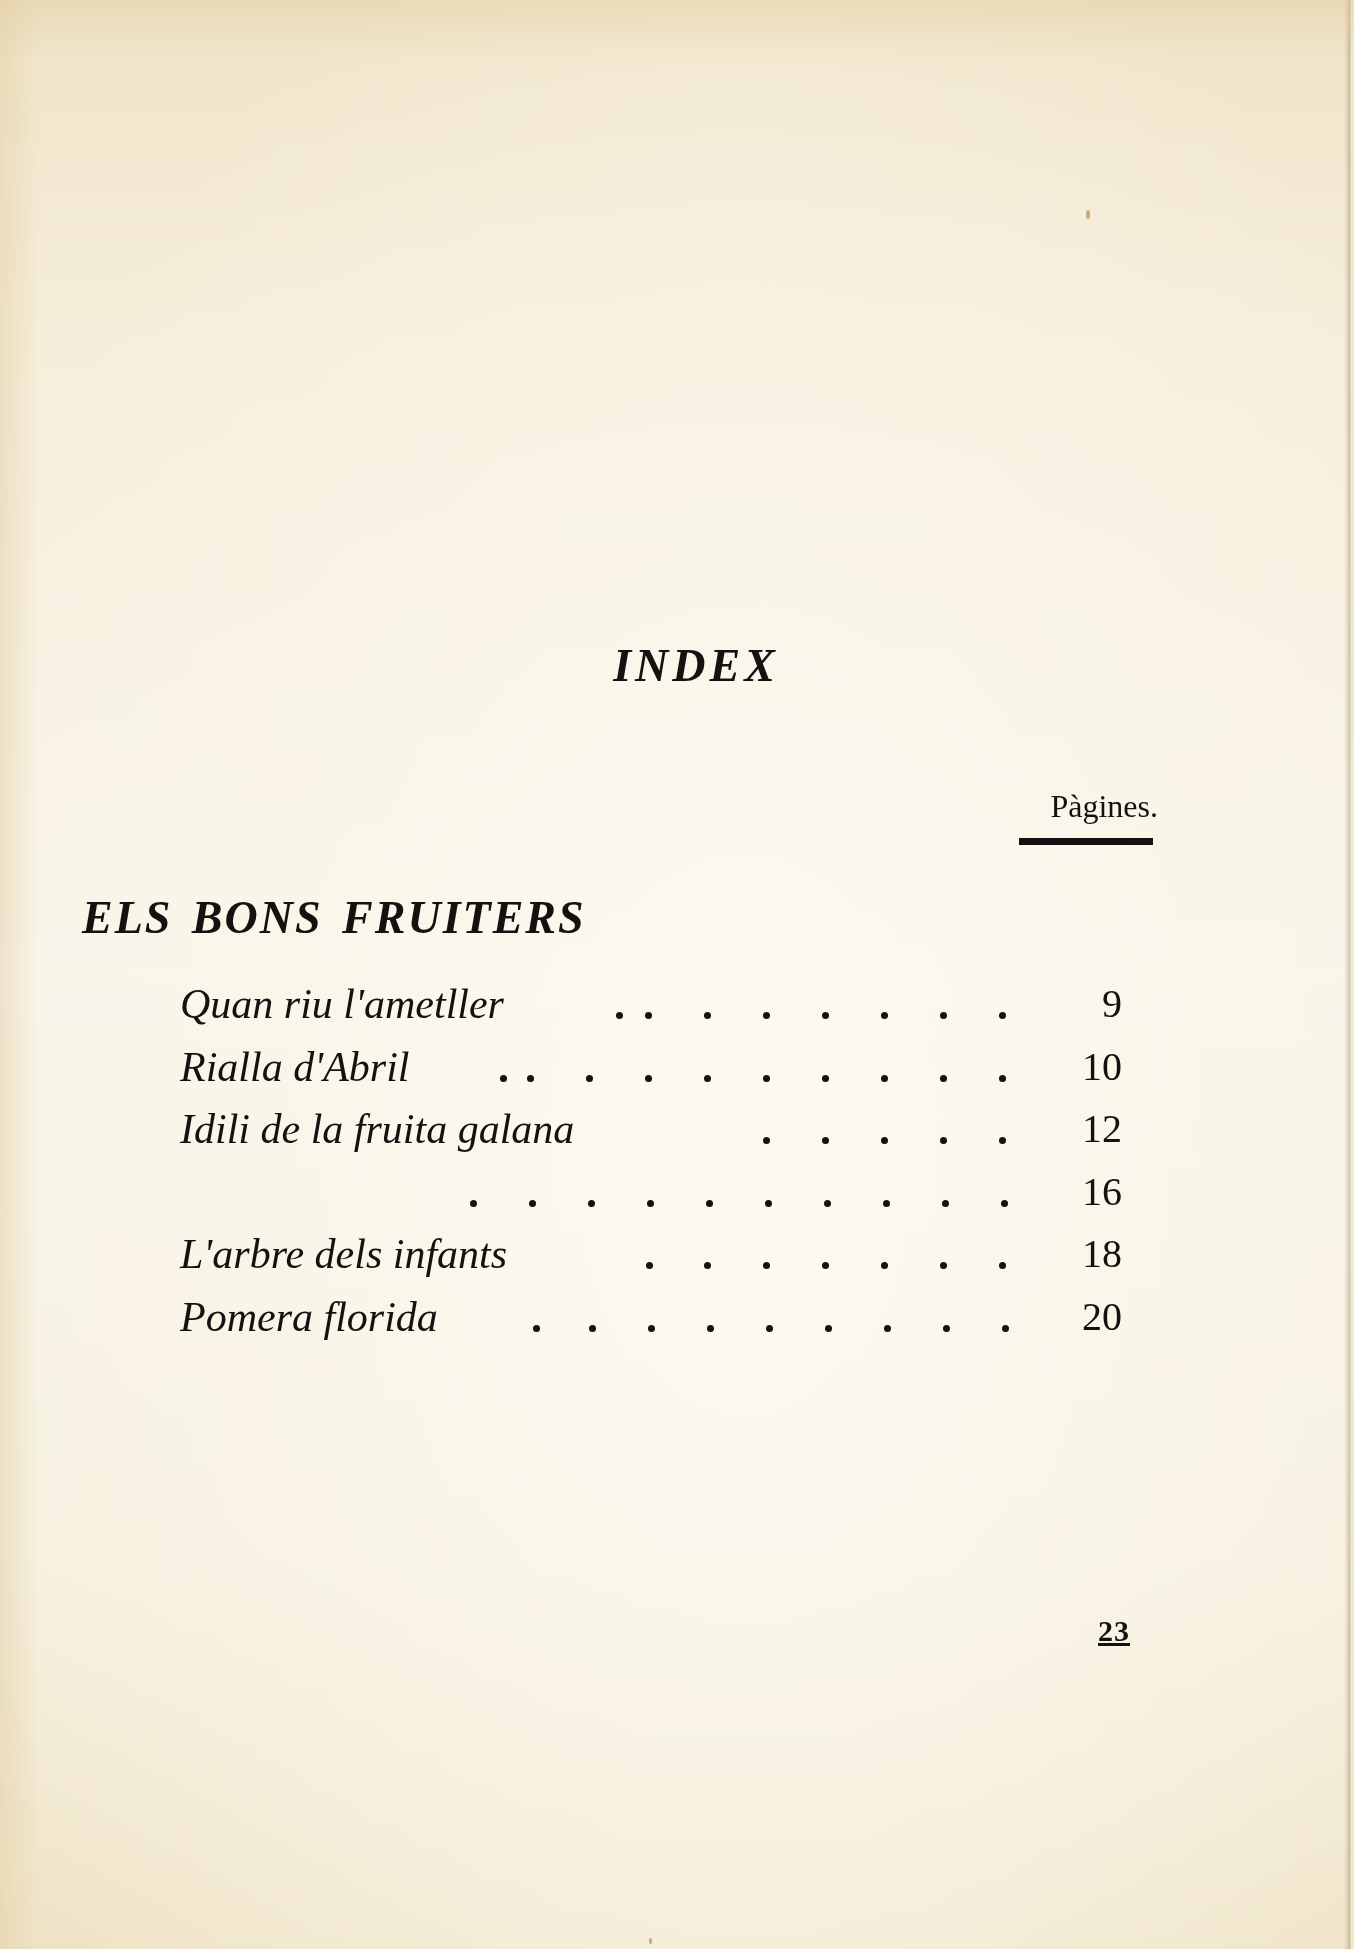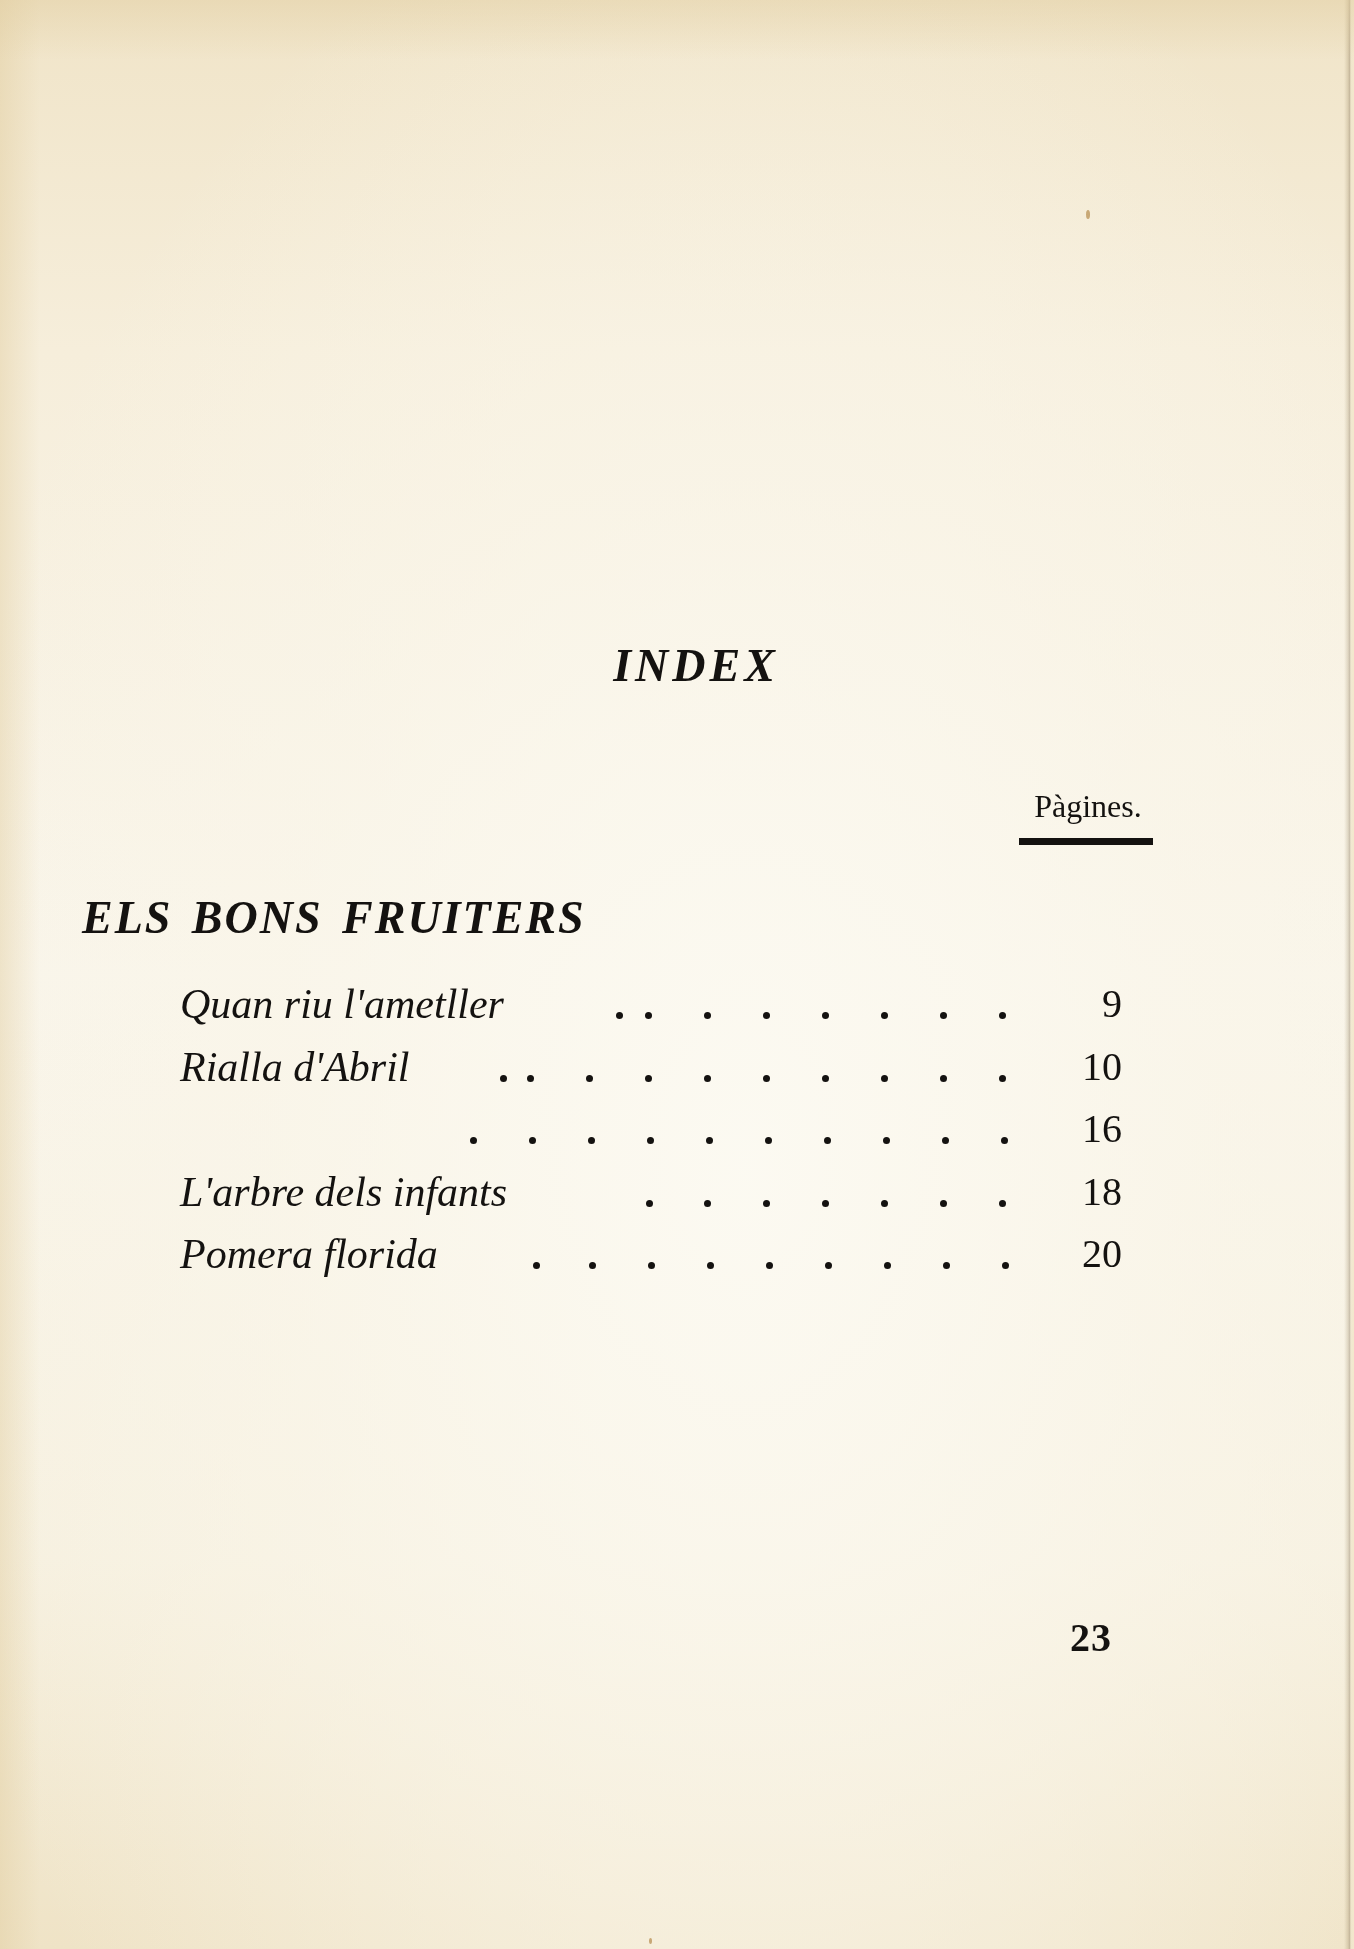--- a/index.html
+++ b/index.html
@@ -60,21 +60,21 @@
       letter-spacing: 4px;
       padding-left: 38px;
       box-sizing: border-box;
     }
 
     .pages-header {
       position: absolute;
       top: 788px;
       left: 1018px;
       width: 140px;
-      text-align: center;
+      text-align: right;
       font-family: "Liberation Serif", "DejaVu Serif", serif;
       font-size: 32px;
     }
     .pages-rule {
       position: absolute;
       top: 838px;
       left: 1019px;
       width: 134px;
       height: 7px;
       background: #141210;
@@ -135,25 +135,26 @@
       font-family: "Liberation Serif", "DejaVu Serif", serif;
       font-size: 40px;
       line-height: 56px;
       text-align: right;
       width: 80px;
     }
 
     .folio {
       position: absolute;
       top: 1614px;
-      left: 1070px;
+      left: 1098px;
       font-family: "Liberation Serif", "DejaVu Serif", serif;
       font-weight: bold;
-      font-size: 40px;
+      font-size: 30px;
       letter-spacing: 1px;
+      text-decoration: underline;
     }
   </style>
 </head>
 <body>
 
 <div class="paper"></div>
 <div class="edge-left"></div>
 <div class="edge-top"></div>
 <div class="speck" style="left:1086px; top:210px; width:4px; height:9px;"></div>
 <div class="speck" style="left:649px; top:1938px; width:3px; height:6px;"></div>
@@ -190,20 +191,31 @@
         <span style="left:204px"></span>
         <span style="left:263px"></span>
         <span style="left:322px"></span>
         <span style="left:381px"></span>
         <span style="left:440px"></span>
         <span style="left:499px"></span>
     </span>
     <span class="toc-page">10</span>
   </li>
   <li class="toc-row">
+    <span class="toc-title">Idili de la fruita galana</span>
+    <span class="leaders" style="left:583px;">
+      <span style="left:0px"></span>
+        <span style="left:59px"></span>
+        <span style="left:118px"></span>
+        <span style="left:177px"></span>
+        <span style="left:236px"></span>
+    </span>
+    <span class="toc-page">12</span>
+  </li>
+  <li class="toc-row">
     <span class="leaders" style="left:290px;">
       <span style="left:0px"></span>
         <span style="left:59px"></span>
         <span style="left:118px"></span>
         <span style="left:177px"></span>
         <span style="left:236px"></span>
         <span style="left:295px"></span>
         <span style="left:354px"></span>
         <span style="left:413px"></span>
         <span style="left:472px"></span>

